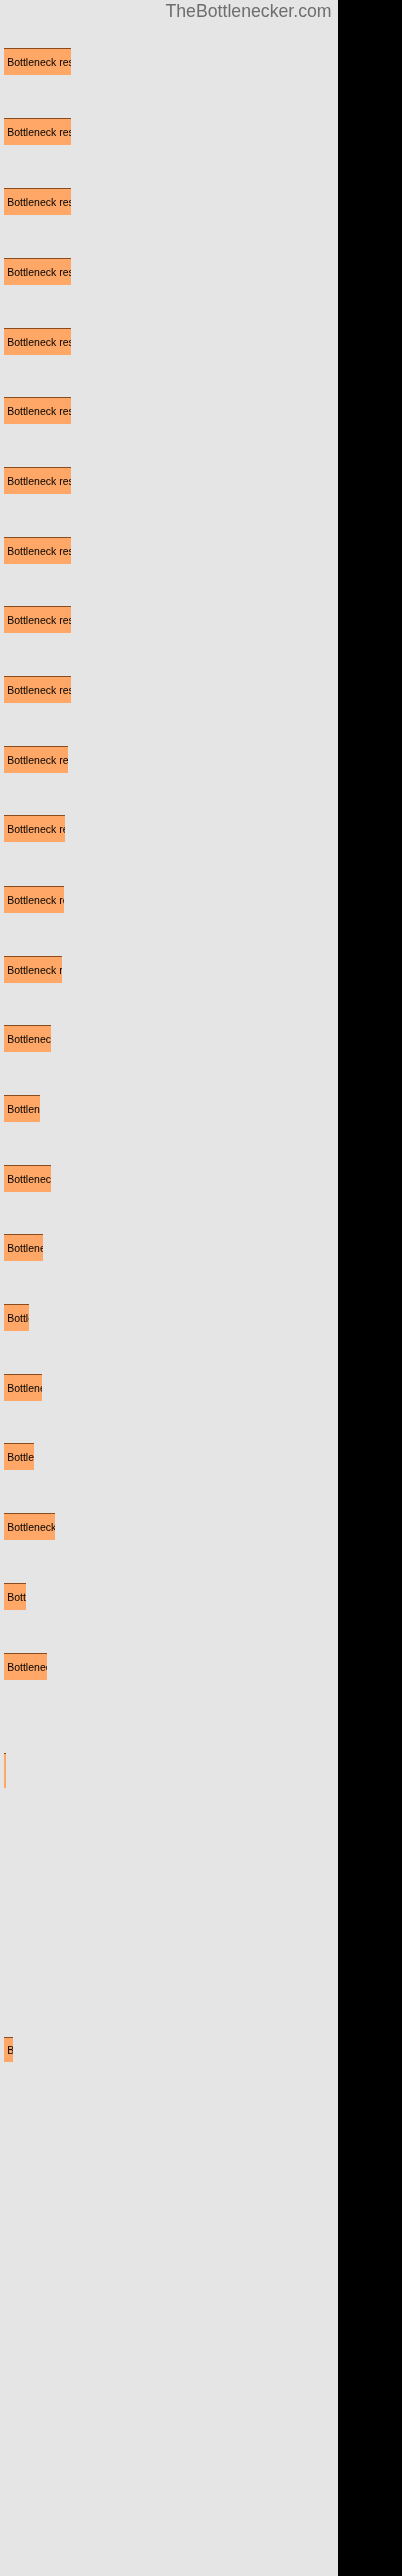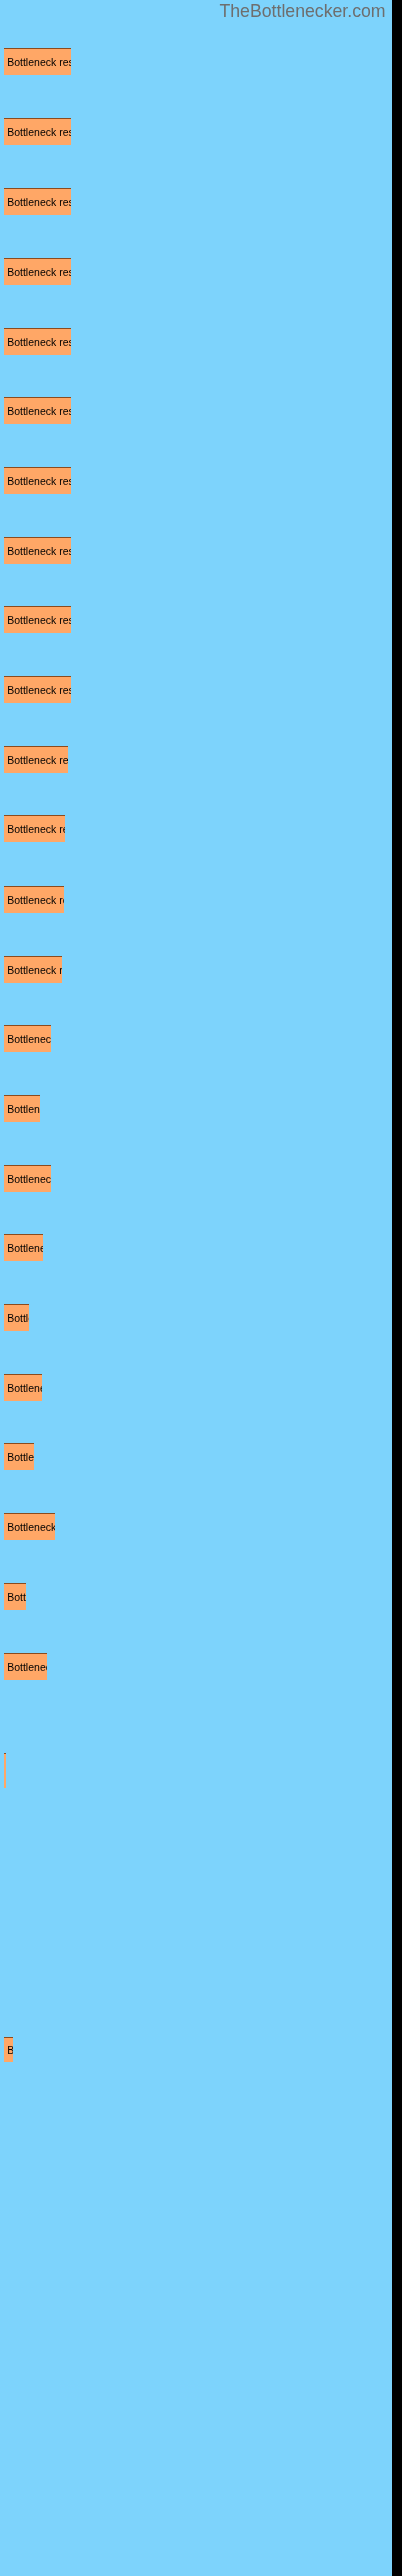--- a/index.html
+++ b/index.html
@@ -11,23 +11,23 @@
     width: 403px;
     height: 2576px;
     position: relative;
     overflow: hidden;
     font-family: "Liberation Sans", sans-serif;
     -webkit-font-smoothing: antialiased;
   }
   #chart-root {
     position: absolute;
     left: 0; top: 0;
-    width: 392px;
+    width: 338px;
     height: 2576px;
-    background: #7dd3fc;
+    background: #e5e5e5;
   }
   .site-title {
     position: absolute;
     right: 6.4px;
     top: 0.8px;
     font-size: 17.7px;
     line-height: 21px;
     color: #6e6e6e;
     letter-spacing: 0px;
     white-space: nowrap;

